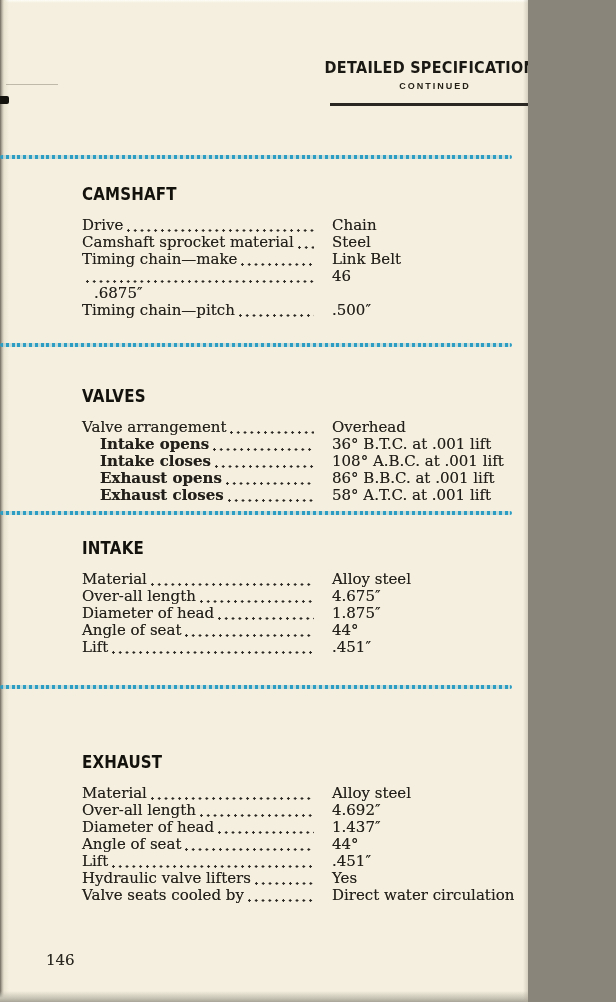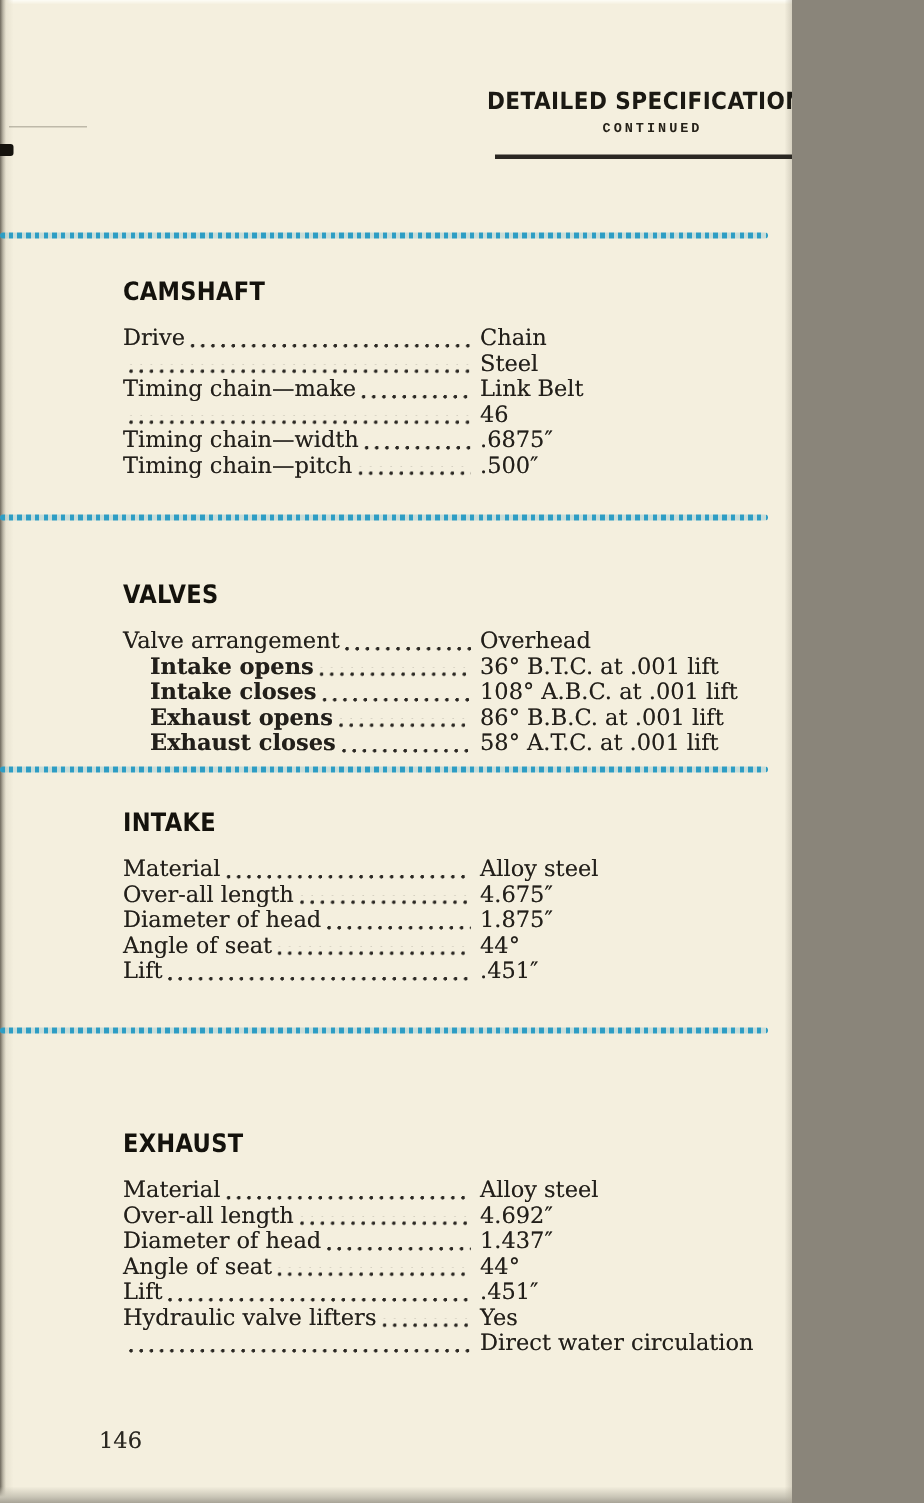--- a/index.html
+++ b/index.html
@@ -22,21 +22,21 @@
     background:linear-gradient(270deg,rgba(176,170,154,.45),rgba(176,170,154,0));}
   .binding-mark{position:absolute;left:0;top:96px;width:9px;height:8px;background:#15130e;border-radius:0 2px 2px 0;}
   .scratch{position:absolute;left:6px;top:84px;width:52px;height:1px;background:rgba(90,85,72,.35);}
 
   
   .hdr-title{position:absolute;left:320px;top:58px;width:230px;text-align:center;
     font-family:"DejaVu Sans","Liberation Sans",sans-serif;font-weight:bold;
     font-size:15px;letter-spacing:.3px;color:#1b1913;
     transform:scaleX(.96) scaleY(1.05);transform-origin:center top;white-space:nowrap;}
   .hdr-sub{position:absolute;left:320px;top:81px;width:230px;text-align:center;
-    font-family:Liberation Mono, monospace;font-weight:bold;
+    font-family:Liberation Sans, sans-serif;font-weight:bold;
     font-size:9px;letter-spacing:2px;color:#262219;}
   .hdr-rule{position:absolute;left:330px;top:103px;width:282px;height:3px;background:#2a2722;}
 
   
   .divider{position:absolute;left:0;width:512px;height:4px;
     background:repeating-linear-gradient(90deg,#2d9dc4 0 3px,rgba(45,157,196,.22) 3px 5.8px);
     border-radius:2px;}
   .d1{top:155px}.d2{top:343px}.d3{top:511px}.d4{top:685px}
 
   
@@ -60,24 +60,24 @@
     letter-spacing:.2px;transform:scaleX(.94) scaleY(1.06);transform-origin:left top;white-space:nowrap;}
   .rows{}
   .spec-row{display:flex;height:17px;font-size:15px;line-height:17px;white-space:nowrap;
     text-shadow:0 0 .4px rgba(34,31,26,.55);}
   .spec-left{flex:none;width:238px;display:flex;}
   .spec-left.indent{padding-left:18px;width:220px;font-weight:bold;}
   .spec-label{flex:none;text-align:right;}
   .spec-dots{flex:1;align-self:flex-end;height:6px;margin:0 6px 2px 4px;
     background-image:radial-gradient(circle at 1.4px 4.5px,#2b2823 1.05px,transparent 1.4px);
     background-size:6.8px 6px;background-repeat:repeat-x;}
-  .spec-value{flex:1;}
+  .spec-value{flex:1;margin-left:12px;}
 
   .page-number{position:absolute;left:46px;top:951px;font-size:15px;color:#2a2720;
-    text-shadow:0 0 .4px rgba(34,31,26,.5);margin-left:20px;}
+    text-shadow:0 0 .4px rgba(34,31,26,.5);}
 </style>
 </head>
 <body>
 
 <div id="page">
 
   <div class="edge-top"></div>
   <div class="edge-left"></div>
   <div class="edge-bottom"></div>
   <div class="edge-right"></div>
@@ -100,20 +100,21 @@
   <div class="spec-row">
     <div class="spec-left">
       <span class="spec-label">Drive</span>
       <span class="spec-dots"></span>
     </div>
     <span class="spec-value">Chain</span>
   </div>
 
   <div class="spec-row">
     <div class="spec-left">
+      <span class="spec-label">Camshaft sprocket material</span>
       <span class="spec-dots"></span>
     </div>
     <span class="spec-value">Steel</span>
   </div>
 
   <div class="spec-row">
     <div class="spec-left">
       <span class="spec-label">Timing chain—make</span>
       <span class="spec-dots"></span>
     </div>
@@ -121,24 +122,20 @@
   </div>
 
   <div class="spec-row">
     <div class="spec-left">
       <span class="spec-dots"></span>
     </div>
     <span class="spec-value">46</span>
   </div>
 
   <div class="spec-row">
-    <div class="spec-left">
-      <span class="spec-label">Timing chain—width</span>
-      <span class="spec-dots"></span>
-    </div>
     <span class="spec-value">.6875″</span>
   </div>
 
   <div class="spec-row">
     <div class="spec-left">
       <span class="spec-label">Timing chain—pitch</span>
       <span class="spec-dots"></span>
     </div>
     <span class="spec-value">.500″</span>
   </div>
@@ -282,20 +279,21 @@
     <div class="spec-left">
       <span class="spec-label">Hydraulic valve lifters</span>
       <span class="spec-dots"></span>
     </div>
     <span class="spec-value">Yes</span>
   </div>
 
 
   <div class="spec-row">
     <div class="spec-left">
+      <span class="spec-label">Valve seats cooled by</span>
       <span class="spec-dots"></span>
     </div>
     <span class="spec-value">Direct water circulation</span>
   </div>
 </div>
   </div>
 </div>
 
   <div class="page-number">146</div>
 

